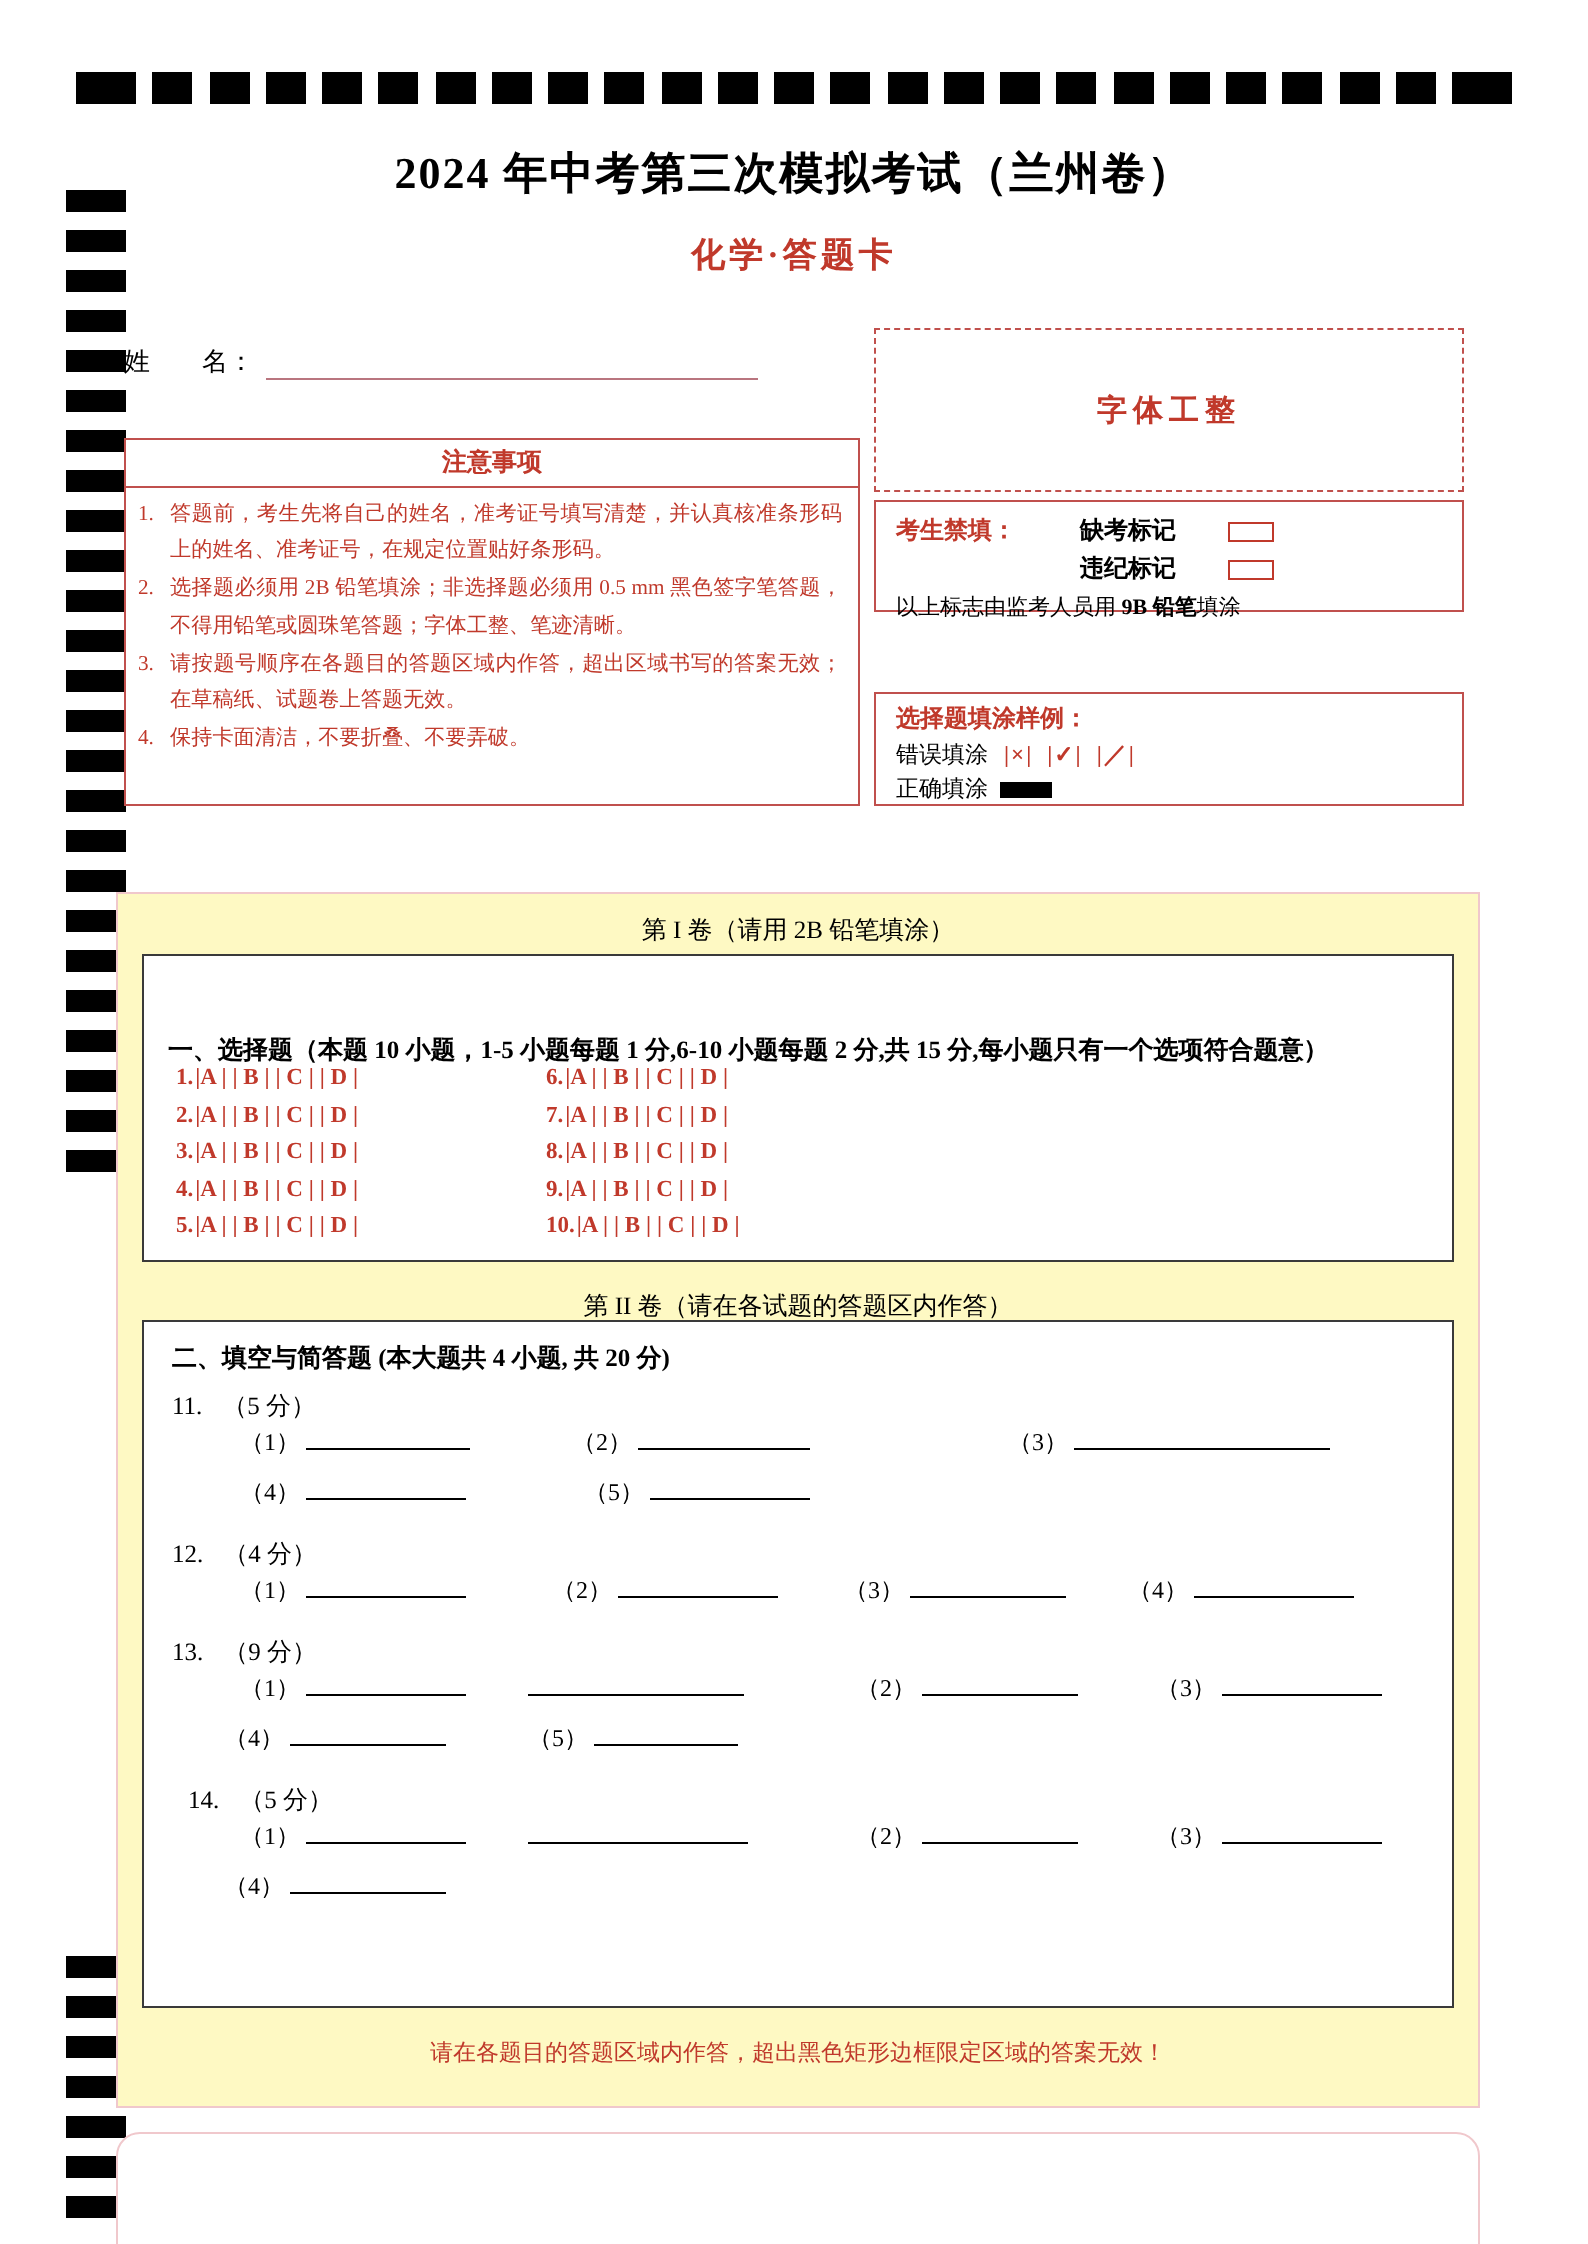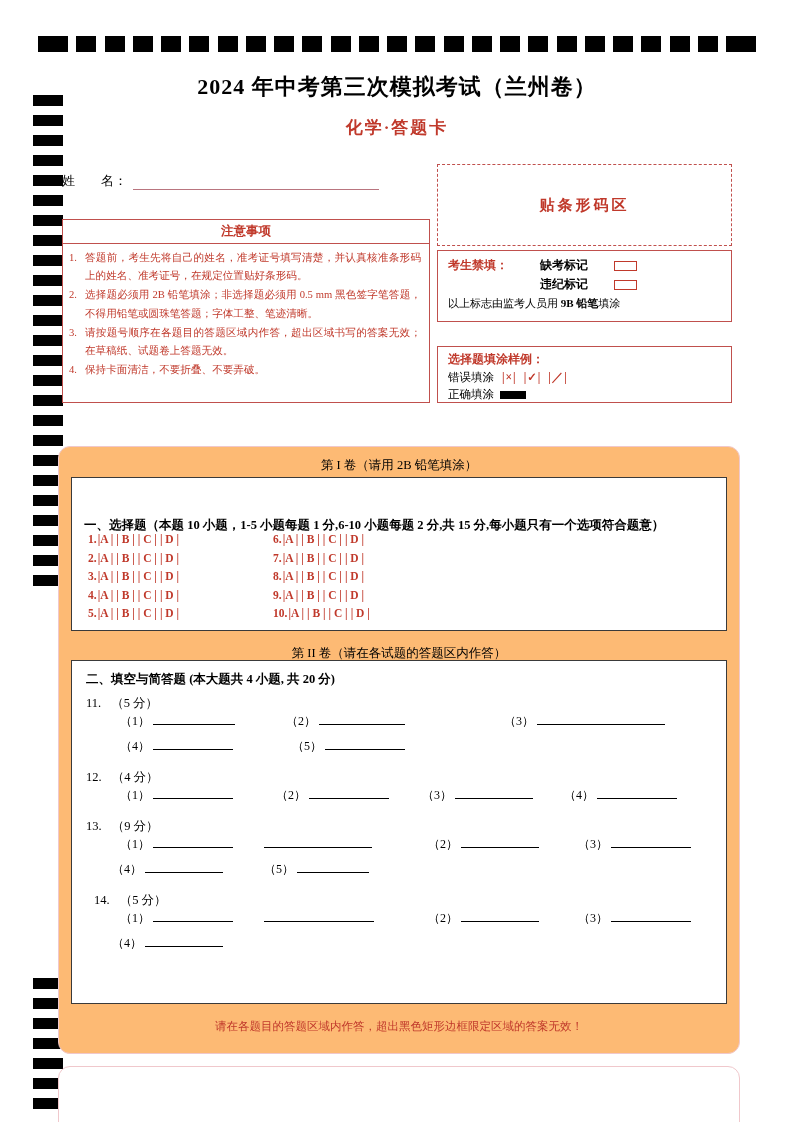--- a/index.html
+++ b/index.html
@@ -46,42 +46,42 @@
   .notice-item{display:flex;font-size:10.6px;color:#c0392b;line-height:1.72;margin-bottom:1px;}
   .notice-item .num{width:16px;flex:0 0 16px;}
   .notice-item .txt{flex:1;text-align:justify;}
 
   
   .barcode{position:absolute;left:437px;top:164px;width:295px;height:82px;
     border:1px dashed #c0504d;box-sizing:border-box;
     display:flex;align-items:center;justify-content:center;}
   .barcode span{font-size:15px;font-weight:700;color:#c0392b;letter-spacing:3px;}
 
-  .forbid{position:absolute;left:437px;top:250px;width:295px;height:72px;
+  .forbid{position:absolute;left:437px;top:250px;width:295px;height:56px;
     border:1px solid #c0504d;box-sizing:border-box;padding:5px 8px 0 10px;}
   .forbid-rows{display:flex;}
   .forbid-head{font-size:12px;font-weight:700;color:#c0392b;white-space:nowrap;padding-top:1px;}
   .forbid-list{margin-left:6px;}
   .forbid-line{display:flex;align-items:center;height:19px;}
   .forbid-line .lbl{font-size:12px;font-weight:700;color:#000;width:74px;text-align:right;}
   .chk{width:23px;height:10px;border:1.6px solid #c0392b;margin-left:26px;box-sizing:border-box;background:#fff;}
   .forbid-note{font-size:11px;color:#000;margin-top:2px;white-space:nowrap;}
   .forbid-note b{font-weight:700;}
 
   .sample{position:absolute;left:437px;top:346px;width:295px;height:57px;
     border:1px solid #c0504d;box-sizing:border-box;padding:4px 0 0 10px;}
   .sample-title{font-size:12px;font-weight:700;color:#c0392b;margin-bottom:1px;}
   .sample-line{display:flex;align-items:center;font-size:11.5px;color:#000;height:17px;}
   .fillbar{display:inline-block;width:26px;height:8px;background:#000;margin-left:6px;}
   .wrongs{margin-left:8px;color:#c0392b;font-weight:700;letter-spacing:1px;font-size:11.5px;}
   .wrongs i{font-style:normal;margin-right:7px;}
 
   
   .outer1{position:absolute;left:58px;top:446px;width:682px;height:608px;
-    border:1.5px solid #f0c8cc;border-radius:12px;box-sizing:border-box;background:#fdba74;}
+    border:1.5px solid #f0c8cc;border-radius:0;box-sizing:border-box;background:#fef9c3;}
   .outer2{position:absolute;left:58px;top:1066px;width:682px;height:70px;
     border:1.5px solid #f0c8cc;border-radius:12px;box-sizing:border-box;background:#fff;}
 
   .vol-head{position:absolute;width:100%;text-align:center;font-size:12.5px;color:#000;}
 
   .blackbox{position:absolute;border:1.2px solid #3a3a3a;box-sizing:border-box;background:#fff;}
 
   .sec-title{font-size:12.5px;font-weight:700;color:#000;line-height:1.65;margin-top:32px;}
 
   
@@ -200,21 +200,21 @@
           <span class="txt">请按题号顺序在各题目的答题区域内作答，超出区域书写的答案无效；在草稿纸、试题卷上答题无效。</span>
         </div>
         <div class="notice-item">
           <span class="num">4.</span>
           <span class="txt">保持卡面清洁，不要折叠、不要弄破。</span>
         </div>
       </div>
   </div>
 
   <div class="barcode">
-    <span>贴条形码区</span>
+    <span>字体工整</span>
   </div>
 
   <div class="forbid">
     <div class="forbid-rows">
       <div class="forbid-head">考生禁填：</div>
       <div class="forbid-list" id="forbid-list">
           <div class="forbid-line">
             <span class="lbl">缺考标记</span>
             <span class="chk"></span>
           </div>

